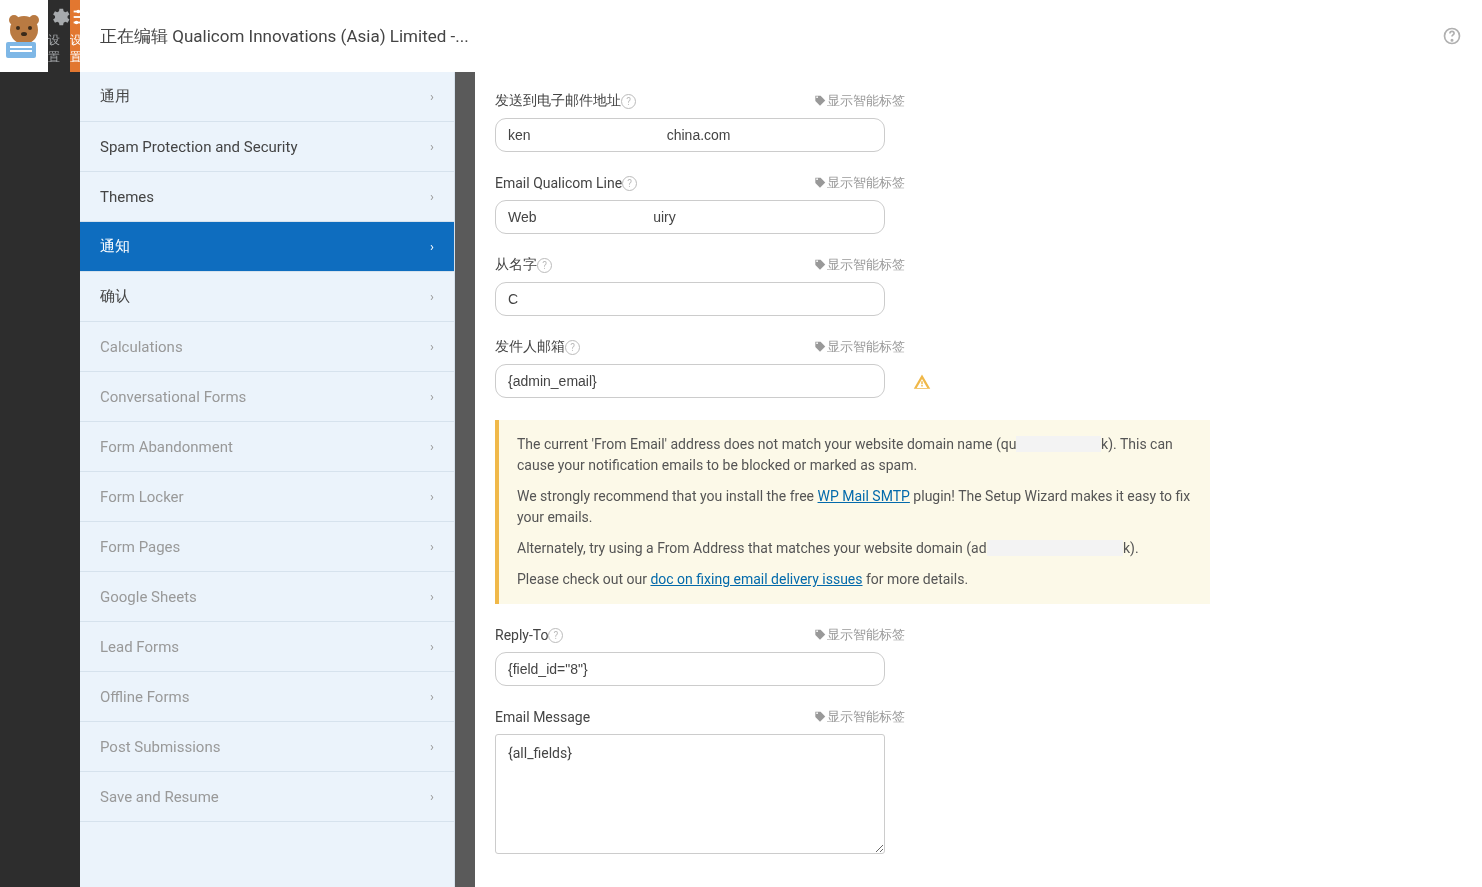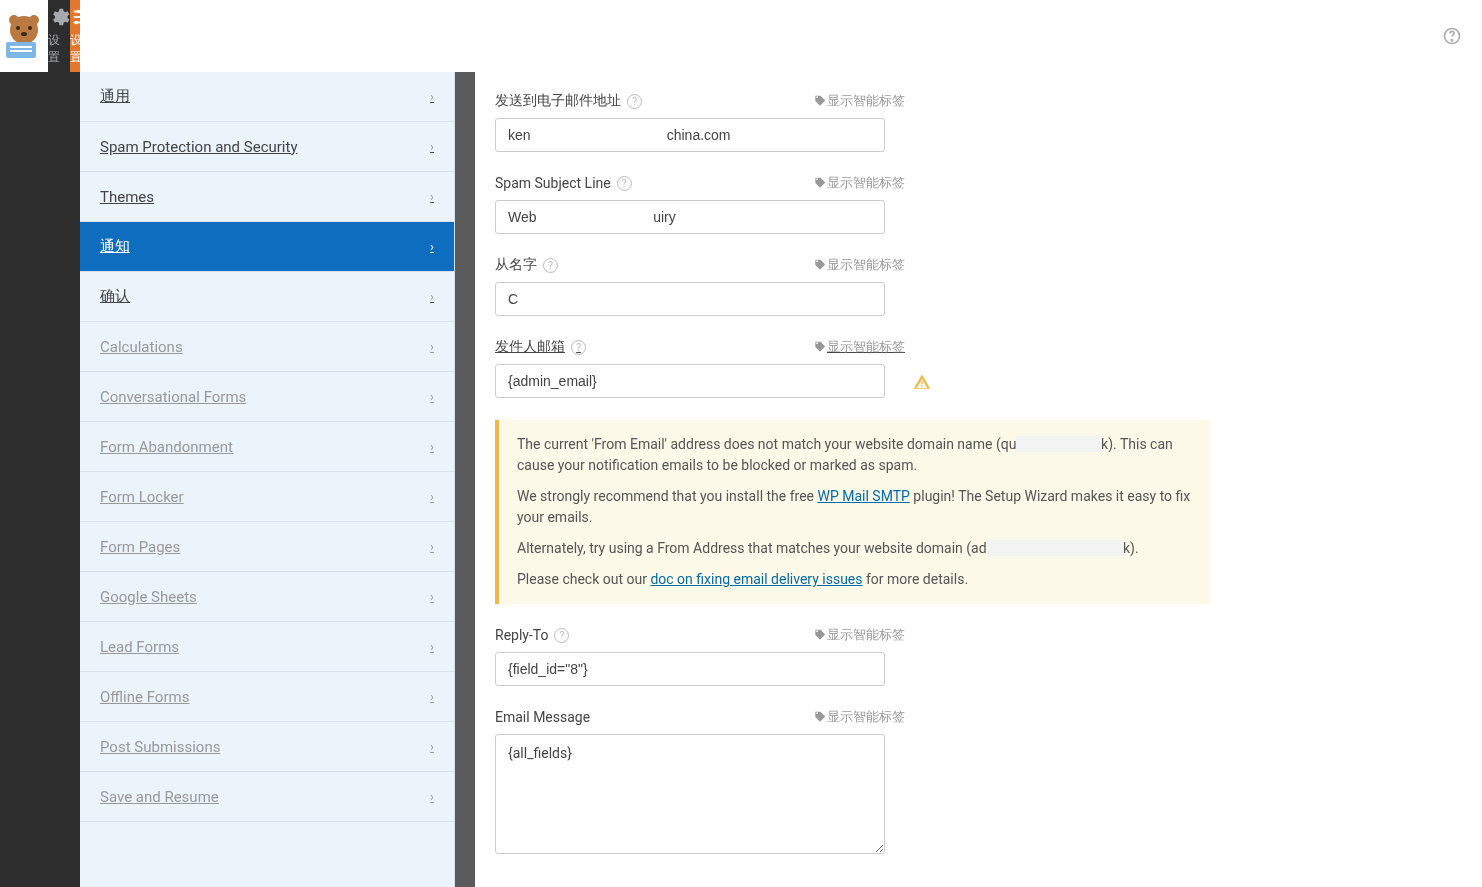--- a/index.html
+++ b/index.html
@@ -13,35 +13,35 @@
 .rail-item .ricon { font-size: 20px; margin-bottom: 4px; }
 .rail-item .rlabel { font-size: 12px; }
 .rail-spacer { flex: 1; }
 .rail-footer { height: 50px; display: flex; align-items: center; justify-content: center; color: #a7aaad; }
 .header { position: absolute; left: 80px; top: 0; right: 0; height: 72px; display: flex; align-items: center; padding: 0 20px; background: #fff; z-index: 5; }
 .header-title { font-size: 17px; color: #444; font-weight: 400; }
 .header-help { margin-left: auto; color: #b0b0b0; font-size: 18px; }
 .below-header { position: absolute; left: 80px; top: 72px; right: 0; bottom: 0; display: flex; }
 .sidebar { width: 375px; background: #ebf3fb; border-right: 1px solid #d6e2ed; overflow-y: auto; }
 .side-scroll-gutter { width: 20px; background: #5a5a5a; }
-.side-item { display: flex; align-items: center; height: 50px; padding: 0 20px; border-bottom: 1px solid #d6e2ed; cursor: pointer; font-size: 15px; color: #444; justify-content: space-between; text-decoration: underline; }
+.side-item { display: flex; align-items: center; height: 50px; padding: 0 20px; border-bottom: 1px solid #d6e2ed; cursor: pointer; font-size: 15px; color: #444; justify-content: space-between; }
 .side-item.muted { color: #999; }
 .side-item.active { background: #0e6dbf; color: #fff; }
 .side-item .chev { color: #999; font-size: 13px; }
 .side-item.active .chev { color: #fff; }
 .content { flex: 1; background: #fff; overflow-y: auto; padding: 20px 30px 20px 20px; max-width: 1000px; }
 .panel-title { font-size: 17px; font-weight: 600; color: #444; margin-bottom: 28px; padding-top: 2px; }
 .field-block { margin-bottom: 22px; max-width: 410px; }
-.field-block.wide-warn { max-width: 410px; position: relative; text-decoration: underline; }
+.field-block.wide-warn { max-width: 410px; position: relative; }
 .field-label-row { display: flex; align-items: center; justify-content: space-between; margin-bottom: 8px; }
-.flabel { font-size: 14px; color: #444; display: inline-flex; align-items: center; gap: 6px; }
+.flabel { font-size: 14px; color: #444; display: inline-flex; align-items: center; }
 .help-dot { display: inline-flex; width: 15px; height: 15px; border: 1px solid #bbb; border-radius: 50%; font-size: 10px; color: #bbb; align-items: center; justify-content: center; }
 .smart-tags { display: inline-flex; align-items: center; font-size: 13px; color: #999; cursor: pointer; }
 .tag-icon { width: 14px; height: 14px; }
-.finput { width: 390px; height: 34px; border: 1px solid #ccc; border-radius: 3px; padding: 0 12px; font-size: 14px; color: #444; background: #fff; }
+.finput { width: 390px; height: 34px; border: 1px solid #ccc; border-radius: 11px; padding: 0 12px; font-size: 14px; color: #444; background: #fff; }
 .warn-icon { position: absolute; right: -26px; bottom: 7px; color: #f0b849; font-size: 18px; }
 .alert { max-width: 715px; border-left: 4px solid #f0b849; background: #fcf9e8; padding: 14px 18px; margin: 10px 0 22px 0; font-size: 14px; color: #555; line-height: 1.5; }
 .alert p { margin-bottom: 10px; }
 .alert p:last-child { margin-bottom: 0; }
 .alert a { color: #036aab; text-decoration: underline; }
 .textarea { width: 390px; height: 120px; border: 1px solid #ccc; border-radius: 3px; padding: 10px 12px; font-size: 14px; color: #444; font-family: inherit; resize: vertical; }
 svg { display: block; }
 </style>
 </head>
 <body>
@@ -111,20 +111,21 @@
       <span>
         <svg width="20" height="20" viewBox="0 0 24 24" fill="none" stroke="currentColor" stroke-width="2">
             <path d="M3 12a9 9 0 109-9 9 9 0 00-8.5 6M3 3v6h6"></path>
             <path d="M12 7v5l3 2"></path>
           </svg>
       </span>
     </div>
   </div>
 
   <div class="header">
+    <div class="header-title">正在编辑 Qualicom Innovations (Asia) Limited -...</div>
     <div class="header-help">
       <span>
         <svg width="20" height="20" viewBox="0 0 24 24" fill="none" stroke="currentColor" stroke-width="2">
             <circle cx="12" cy="12" r="9"></circle>
             <path d="M9.5 9a2.5 2.5 0 115 0c0 1.5-2.5 2-2.5 3.5"></path>
             <circle cx="12" cy="17" r="0.8" fill="currentColor"></circle>
           </svg>
       </span>
     </div>
   </div>
@@ -210,21 +211,21 @@
               </svg>
             <span>显示智能标签</span>
           </span>
         </div>
         <input class="finput" type="text" value="ken                                   china.com" style="">
       </div>
 
       <div class="field-block">
         <div class="field-label-row">
           <span class="flabel">
-            <span>Spam Subject Line</span>
+            <span>Email Qualicom Line</span>
             <span class="help-dot">?</span>
           </span>
           <span class="smart-tags">
             <svg class="tag-icon" viewBox="0 0 24 24" fill="currentColor">
                 <path d="M21 11l-8-8H4v9l8 8 9-9zM7 7a1.5 1.5 0 110-3 1.5 1.5 0 010 3z"></path>
               </svg>
             <span>显示智能标签</span>
           </span>
         </div>
         <input class="finput" type="text" value="Web                              uiry" style="">

